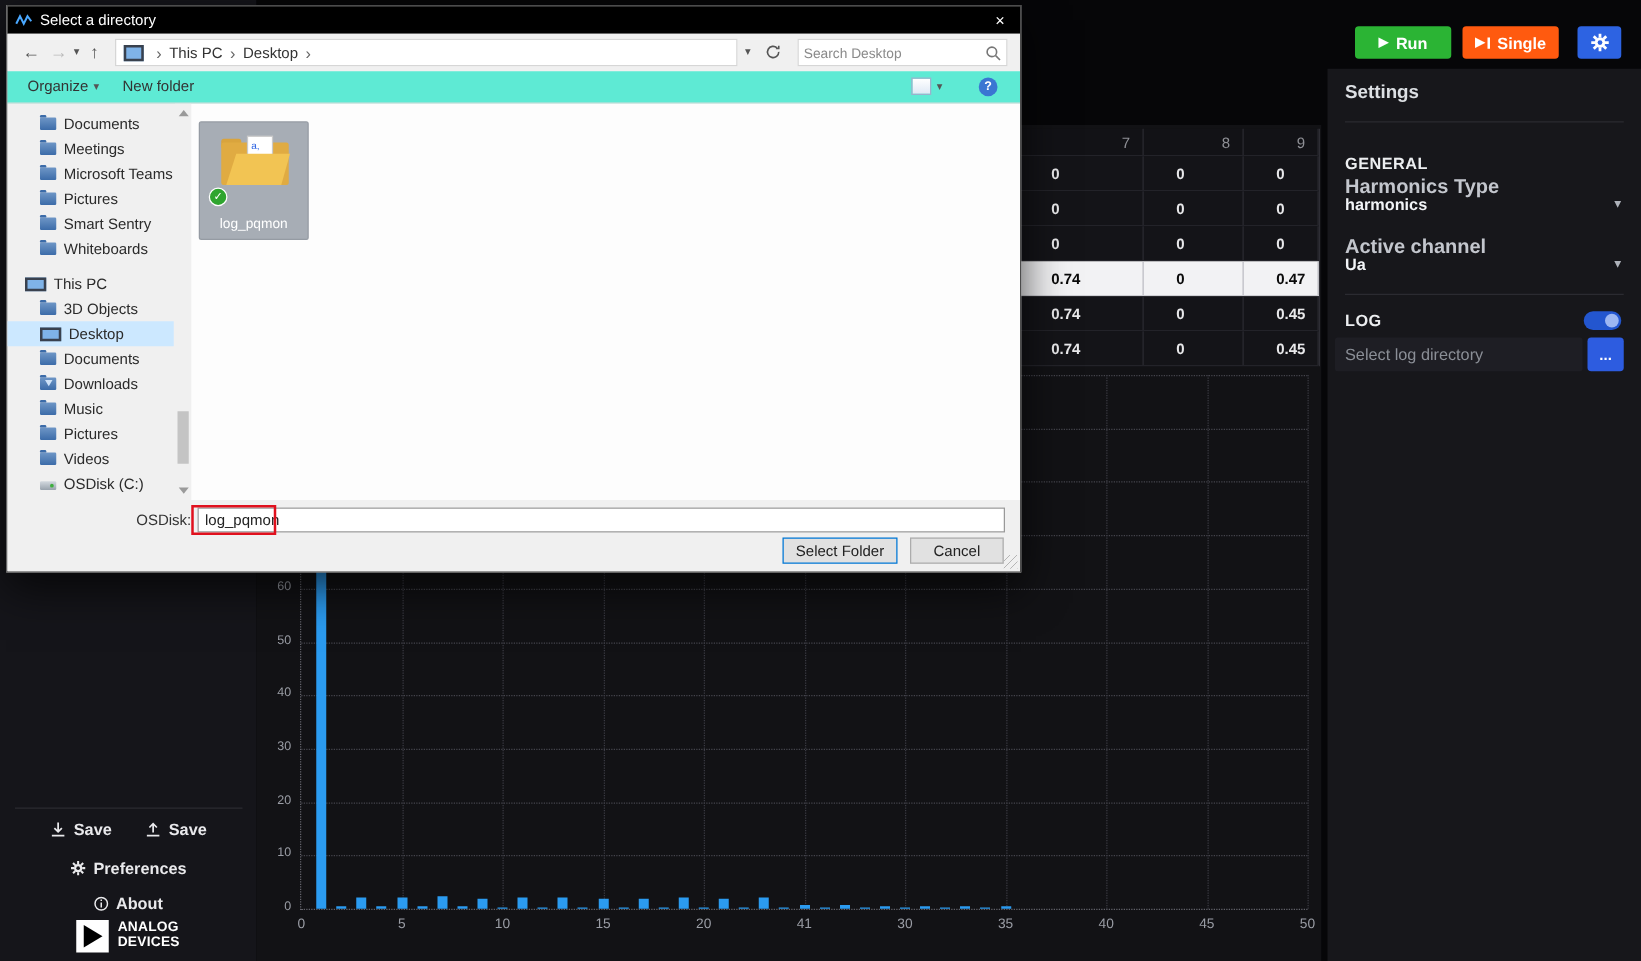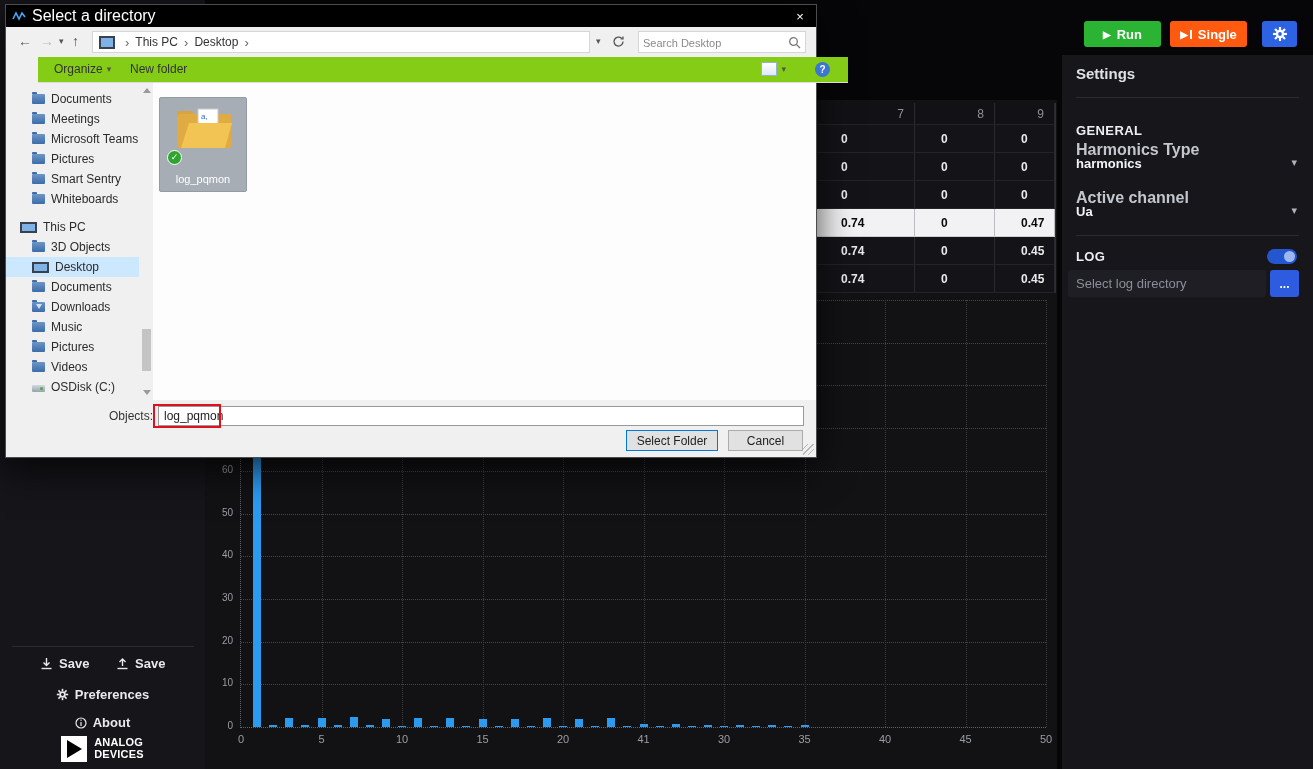--- a/index.html
+++ b/index.html
@@ -53,34 +53,34 @@
        border-left:1px dotted #63636b;border-bottom:1px dotted #63636b;}
   .grid-h{position:absolute;left:0;width:805px;height:0;border-top:1px dotted #45454d;}
   .grid-v{position:absolute;top:0;height:427px;width:0;border-left:1px dotted #3b3b43;}
   .ylab{position:absolute;left:-46px;width:38px;text-align:right;font-size:10px;color:#9a9da5;}
   .xlab{position:absolute;top:433px;width:30px;text-align:center;font-size:11px;color:#9a9da5;}
   .bar{position:absolute;bottom:0;width:8px;}
   
   #dialog{left:5px;top:4px;width:810px;height:452px;background:#f0f0f0;border:1px solid #4c4c4c;
           box-shadow:0 12px 34px rgba(0,0,0,.7);font-size:12px;color:#333;}
   .dlg-titlebar{position:absolute;left:0;top:0;width:100%;height:22px;background:#000;display:flex;align-items:center;}
-  .dlg-title{color:#fff;font-size:16px;margin-left:6px;}
+  .dlg-title{color:#fff;font-size:12px;margin-left:6px;}
   .dlg-close{position:absolute;right:0;top:0;width:32px;height:22px;display:flex;align-items:center;justify-content:center;
              color:#fff;font-size:13px;}
   .navrow{position:absolute;left:0;top:22px;width:100%;height:30px;background:#f0f0f0;}
   .nav-ic{position:absolute;top:6px;font-size:14px;color:#555;}
   .crumbbox{position:absolute;left:86px;top:4px;width:498px;height:22px;background:#fff;border:1px solid #d6d6d6;
             box-sizing:border-box;display:flex;align-items:center;padding:0 6px;overflow:hidden;}
   .bc-sep{color:#666;margin:0 6px;font-size:13px;}
   .bc-item{color:#333;}
   .searchbox{position:absolute;left:632px;top:4px;width:168px;height:22px;background:#fff;border:1px solid #d6d6d6;box-sizing:border-box;}
   .searchbox input{position:absolute;left:2px;top:1px;width:140px;height:18px;border:none;outline:none;font-size:11px;
             color:#444;font-family:"Liberation Sans",sans-serif;background:transparent;}
   .searchbox input::placeholder{color:#8a8a8a;}
-  .toolrow{position:absolute;left:0;top:52px;width:100%;height:26px;background:#84cc16;border-bottom:1px solid #dcdcdc;box-sizing:border-box;margin-left:32px;}
+  .toolrow{position:absolute;left:0;top:52px;width:100%;height:26px;background:#5eead4;border-bottom:1px solid #dcdcdc;box-sizing:border-box;}
   .tool-item{position:absolute;top:5px;display:flex;align-items:center;gap:4px;font-size:12px;color:#333;}
   .mini-arrow{font-size:9px;color:#555;}
   .help-circle{width:15px;height:15px;border-radius:50%;background:#3a76d2;color:#fff;font-size:10px;font-weight:bold;
                display:flex;align-items:center;justify-content:center;}
   .viewmode-icon{width:14px;height:12px;background:linear-gradient(#fff,#dfe9f5);border:1px solid #9ab2cc;}
   .dlg-content{position:absolute;left:0;top:78px;width:810px;height:317px;}
   .navpane{position:absolute;left:0;top:0;width:147px;height:317px;background:#f0f0f0;border-right:1px solid #e2e2e2;box-sizing:border-box;}
   .tree{position:absolute;left:0;top:6px;width:133px;}
   .tree-item{height:20px;display:flex;align-items:center;font-size:12px;color:#2b2b2b;white-space:nowrap;overflow:hidden;}
   .tree-item.selected{background:#cce8ff;}
@@ -477,21 +477,21 @@
             <text x="27" y="14" font-size="8" fill="#2d63e2" font-family="Liberation Sans, sans-serif">a,</text>
             <path d="M7 43 L15 18 H58 L51 43 Z" fill="#f2c453"></path>
           </svg>
           <div class="check-badge">✓</div>
           <div class="tile-label">log_pqmon</div>
         </div>
       </div>
     </div>
 
     <div class="dlg-footer">
-      <div class="folder-label">Objects:</div>
+      <div class="folder-label">OSDisk:</div>
       <input class="folder-input" value="log_pqmon" style="">
       <div class="dlg-btn" id="select-folder-btn">Select Folder</div>
       <div class="dlg-btn" id="cancel-btn">Cancel</div>
       <div class="grip"></div>
     </div>
 
     <div class="annotation-box" style="border-color: rgb(224, 16, 29);"></div>
   </div>
 
 </div>

